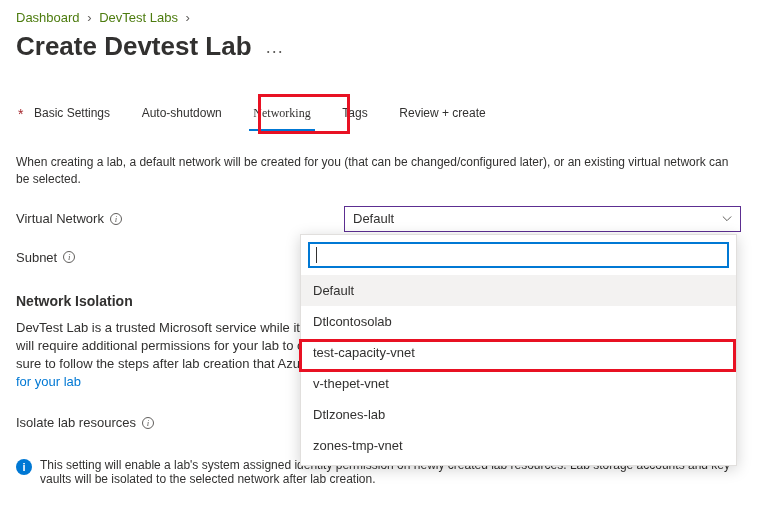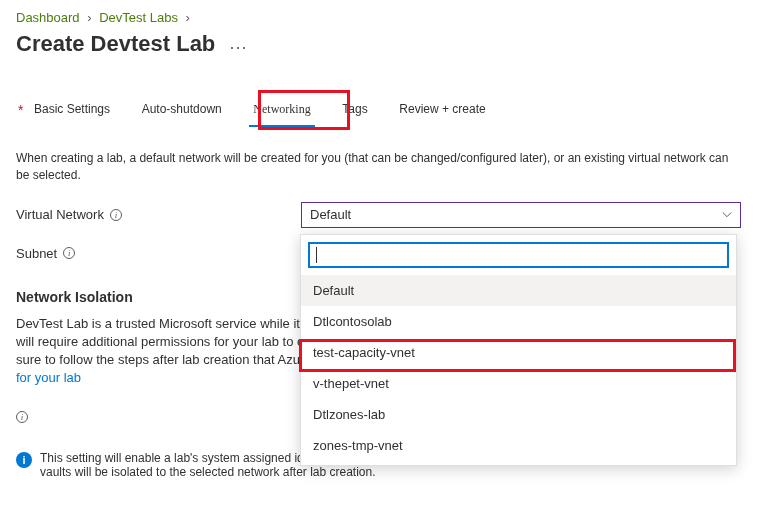--- a/index.html
+++ b/index.html
@@ -10,21 +10,21 @@
       background: #fff;
       width: 757px;
       height: 530px;
       padding: 10px 16px;
       position: relative;
       overflow: hidden;
     }
     .breadcrumb { font-size: 13px; margin-bottom: 6px; }
     .breadcrumb a { color: #4d7c0f; text-decoration: none; }
     .breadcrumb .sep { color: #605e5c; margin: 0 4px; }
-    .page-title { font-size: 22px; font-weight: 600; display: inline-block; margin-right: 10px; }
+    .page-title { font-size: 26px; font-weight: 600; display: inline-block; margin-right: 10px; }
     .page-title-dots { color: #605e5c; font-size: 18px; vertical-align: middle; }
     .tabs { margin-top: 36px; border-bottom: 1px solid transparent; }
     .tab {
       display: inline-block;
       padding: 8px 14px 10px;
       font-size: 12px;
       color: #323130;
       cursor: pointer;
       position: relative;
     }
@@ -35,21 +35,21 @@
     .tab.selected { font-weight: 400; font-family: Liberation Serif, serif; }
     .tab.selected::after {
       content: ""; position: absolute; left: 10px; right: 10px; bottom: 0px;
       height: 2px; background: #0078d4;
     }
     .tab-highlight-box {
       position: absolute; border: 3px solid #e81123;
       pointer-events: none;
     }
     .description { margin-top: 22px; line-height: 1.4; color: #323130; font-size: 12px; max-width: 720px; }
-    .form-row { display: flex; align-items: center; margin-top: 18px; }
+    .form-row { display: flex; align-items: center; margin-top: 18px; gap: 43px; }
     .form-label { width: 285px; font-size: 13px; display: flex; align-items: center; gap: 6px; }
     .info-icon {
       width: 12px; height: 12px; border: 1px solid #605e5c; border-radius: 50%;
       display: inline-flex; align-items: center; justify-content: center;
       font-size: 9px; color: #605e5c; font-style: italic; font-family: Georgia, serif;
       cursor: pointer;
     }
     .select-box {
       flex: 1; height: 26px; border: 1px solid #5c2e91;
       display: flex; align-items: center; padding: 0 8px;
@@ -138,20 +138,21 @@
 </div>
 
 <div class="section-heading">Network Isolation</div>
 <div class="section-text">
   <span>DevTest Lab is a trusted Microsoft service while it acts on your behalf to perform lab operations. Enabling network isolation will require additional permissions for your lab to connect to Azure resources such as key vault and storage accounts, so be sure to follow the steps after lab creation that Azure creates and manages for you. </span>
   <a href="#">Learn more on achieving network isolation for your lab</a>
 </div>
 
 <div class="form-row" style="margin-top:24px;">
   <div class="form-label">
+    <span>Isolate lab resources</span>
     <span class="info-icon">i</span>
   </div>
 </div>
 
 <div class="note-row">
   <span class="note-icon">i</span>
   <span>This setting will enable a lab's system assigned identity permission on newly created lab resources. Lab storage accounts and key vaults will be isolated to the selected network after lab creation.</span>
 </div>
 
 <div class="dropdown-panel">

